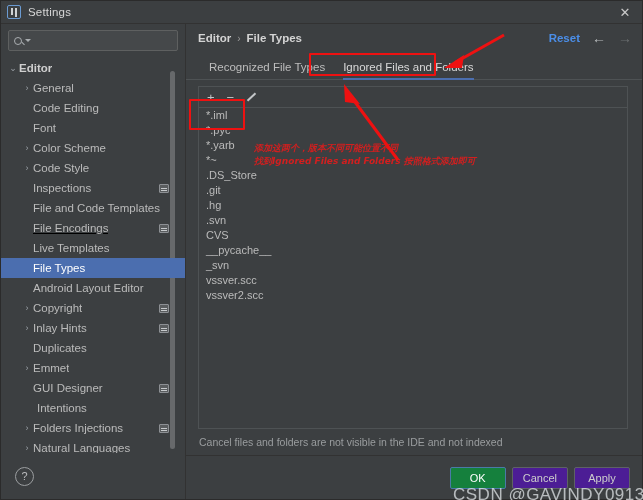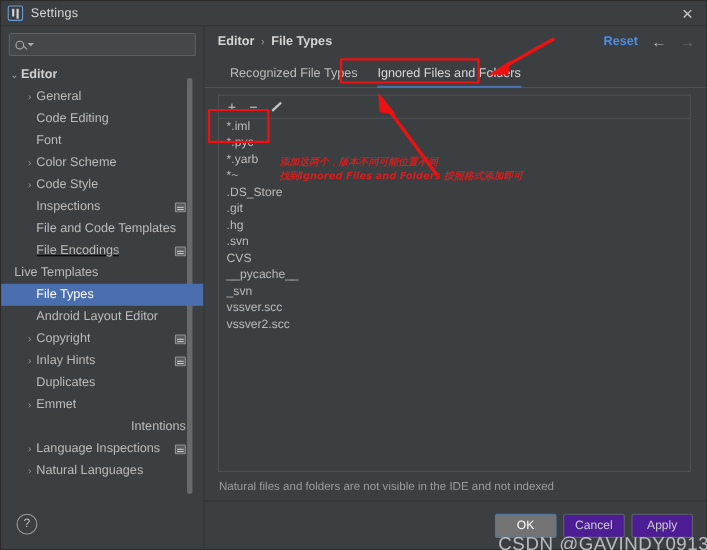--- a/index.html
+++ b/index.html
@@ -248,21 +248,21 @@
     min-width: 56px; height: 22px;
     border-radius: 2px;
     font-size: 11px;
     display: flex; align-items: center; justify-content: center;
     color: #cdcdcd;
     border: 1px solid #5e6264;
     background: #4c1d95;
     padding: 0 10px;
   }
   .btn.primary {
-    background: #737373; border-color: #4a7aa8; color: #ffffff;
+    background: #15803d; border-color: #4a7aa8; color: #ffffff;
   }
 
   
   .anno { position: absolute; pointer-events: none; }
   .anno-box {
     border: 2px solid #ee1111;
     border-radius: 1px;
   }
   .anno-text {
     color: #d21f1f;
@@ -339,21 +339,21 @@
           </div>
           <div class="tree-row" style="padding-left: 20px;">
             <span class="tw"></span>
             <span class="tree-label">File and Code Templates</span>
           </div>
           <div class="tree-row" style="padding-left: 20px; text-decoration: underline;">
             <span class="tw"></span>
             <span class="tree-label">File Encodings</span>
             <span class="badge"></span>
           </div>
-          <div class="tree-row" style=" text-align: right;">
+          <div class="tree-row" style="padding-left: 20px; text-align: right;">
             <span class="tw"></span>
             <span class="tree-label">Live Templates</span>
           </div>
           <div class="tree-row selected" style="padding-left: 20px;">
             <span class="tw"></span>
             <span class="tree-label">File Types</span>
           </div>
           <div class="tree-row" style="padding-left: 20px;">
             <span class="tw"></span>
             <span class="tree-label">Android Layout Editor</span>
@@ -369,27 +369,32 @@
             <span class="badge"></span>
           </div>
           <div class="tree-row" style="padding-left: 20px;">
             <span class="tw"></span>
             <span class="tree-label">Duplicates</span>
           </div>
           <div class="tree-row" style="padding-left: 20px;">
             <span class="tw">›</span>
             <span class="tree-label">Emmet</span>
           </div>
-          <div class="tree-row" style="padding-left: 24px; justify-content: flex-end;">
+          <div class="tree-row" style="padding-left: 20px;">
+            <span class="tw"></span>
+            <span class="tree-label">GUI Designer</span>
+            <span class="badge"></span>
+          </div>
+          <div class="tree-row" style="padding-left: 24px;">
             <span class="tw"></span>
             <span class="tree-label">Intentions</span>
           </div>
           <div class="tree-row" style="padding-left: 20px;">
             <span class="tw">›</span>
-            <span class="tree-label">Language Inspections</span>
+            <span class="tree-label">Folders Injections</span>
             <span class="badge"></span>
           </div>
           <div class="tree-row" style="padding-left: 20px;">
             <span class="tw">›</span>
             <span class="tree-label">Natural Languages</span>
           </div>
         </div>
 
       <div class="help-bar">
         <div class="help-btn">?</div>
@@ -428,21 +433,21 @@
           <div class="list-item">.git</div>
           <div class="list-item">.hg</div>
           <div class="list-item">.svn</div>
           <div class="list-item">CVS</div>
           <div class="list-item">__pycache__</div>
           <div class="list-item">_svn</div>
           <div class="list-item">vssver.scc</div>
           <div class="list-item">vssver2.scc</div>
         </div>
 
-      <div class="hint-row">Natural files and folders are not visible in the IDE and not indexed</div>
+      <div class="hint-row">Cancel files and folders are not visible in the IDE and not indexed</div>
 
       <div class="footer">
         <div class="btn primary">OK</div>
         <div class="btn">Cancel</div>
         <div class="btn">Apply</div>
       </div>
 
       <div class="anno anno-box" style="left:123px; top:29px; width:127px; height:23px;"></div>
 
       <svg class="anno" style="left:250px; top:6px; width:75px; height:44px;" viewBox="0 0 75 44">

